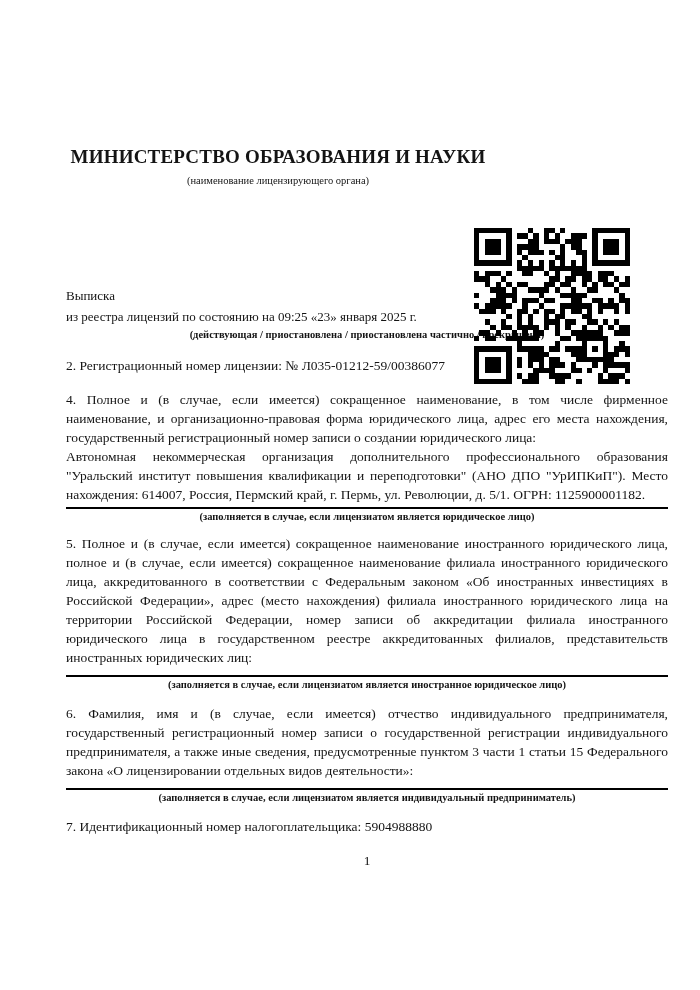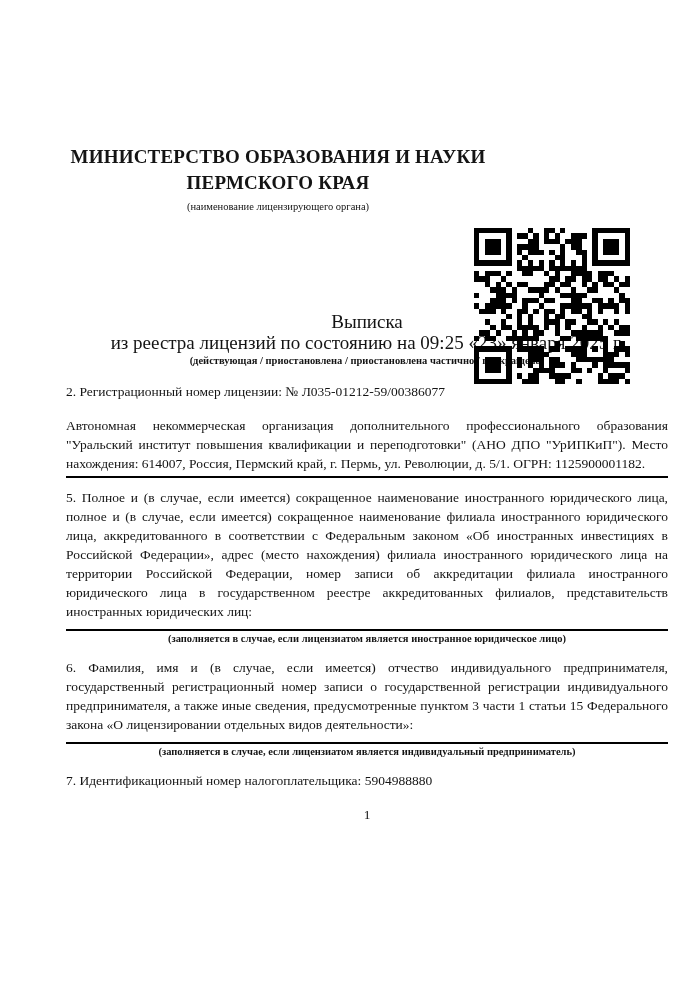--- a/index.html
+++ b/index.html
@@ -44,22 +44,21 @@
     position: absolute;
     top: 84px;
     right: 38px;
     width: 156px;
     height: 156px;
     shape-rendering: crispEdges;
   }
   
   .title-block {
     margin-top: 96px;
-    text-align: center;
-    font-size: 19px;
+    font-size: 13px;
     line-height: 21px;
   }
   
   .items { font-size: 13.5px; }
   .item {
     margin: 0;
     line-height: 20px;
   }
   .item-first { margin-top: 29px; }
   .small-caption {
@@ -90,21 +89,20 @@
   }
 </style>
 </head>
 <body>
 
 <div class="page">
 
   <header class="doc-header">
     <div class="org-block">
       <div class="org-name">МИНИСТЕРСТВО ОБРАЗОВАНИЯ И НАУКИ</div>
-      <div class="org-name">ПЕРМСКОГО КРАЯ</div>
       <div class="org-caption">(наименование лицензирующего органа)</div>
     </div>
     <svg id="qr-svg" class="qr" viewBox="0 0 29 29" xmlns="http://www.w3.org/2000/svg">
         <g fill="#000000">
           <rect x="0" y="0" width="1" height="1"></rect>
           <rect x="1" y="0" width="1" height="1"></rect>
           <rect x="2" y="0" width="1" height="1"></rect>
           <rect x="3" y="0" width="1" height="1"></rect>
           <rect x="4" y="0" width="1" height="1"></rect>
           <rect x="5" y="0" width="1" height="1"></rect>
@@ -549,22 +547,24 @@
   </section>
 
   <section class="items">
 
     <div class="small-caption">(действующая / приостановлена / приостановлена частично / прекращена)</div>
 
     <p class="item mt14">2. Регистрационный номер лицензии: № Л035-01212-59/00386077</p>
 
 
     <div class="mt14">
+      <p class="para">4. Полное и (в случае, если имеется) сокращенное наименование, в том числе фирменное наименование, и организационно-правовая форма юридического лица, адрес его места нахождения, государственный регистрационный номер записи о создании юридического лица:</p>
       <p class="para">Автономная некоммерческая организация дополнительного профессионального образования "Уральский институт повышения квалификации и переподготовки" (АНО ДПО "УрИПКиП"). Место нахождения: 614007, Россия, Пермский край, г. Пермь, ул. Революции, д. 5/1. ОГРН: 1125900001182.</p>
       <div class="rule"></div>
+      <div class="small-caption">(заполняется в случае, если лицензиатом является юридическое лицо)</div>
     </div>
 
     <div class="mt10">
       <p class="para">5. Полное и (в случае, если имеется) сокращенное наименование иностранного юридического лица, полное и (в случае, если имеется) сокращенное наименование филиала иностранного юридического лица, аккредитованного в соответствии с Федеральным законом «Об иностранных инвестициях в Российской Федерации», адрес (место нахождения) филиала иностранного юридического лица на территории Российской Федерации, номер записи об аккредитации филиала иностранного юридического лица в государственном реестре аккредитованных филиалов, представительств иностранных юридических лиц:</p>
       <div class="rule rule-gap"></div>
       <div class="small-caption">(заполняется в случае, если лицензиатом является иностранное юридическое лицо)</div>
     </div>
 
     <div class="mt12">
       <p class="para">6. Фамилия, имя и (в случае, если имеется) отчество индивидуального предпринимателя, государственный регистрационный номер записи о государственной регистрации индивидуального предпринимателя, а также иные сведения, предусмотренные пунктом 3 части 1 статьи 15 Федерального закона «О лицензировании отдельных видов деятельности»:</p>

